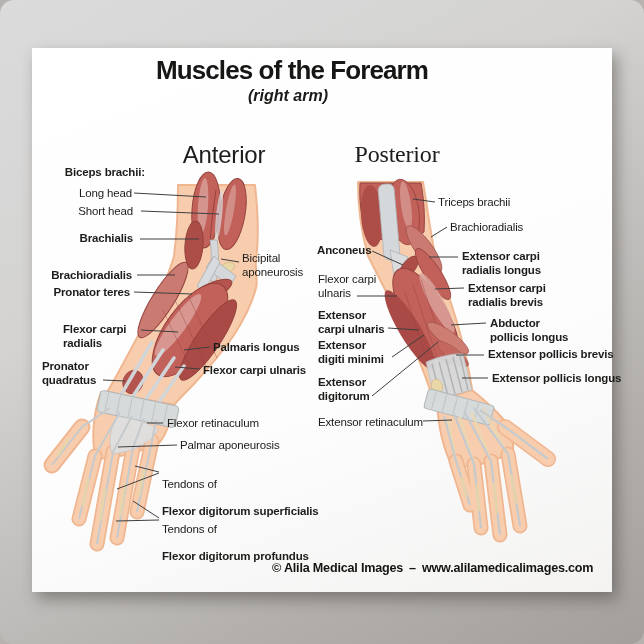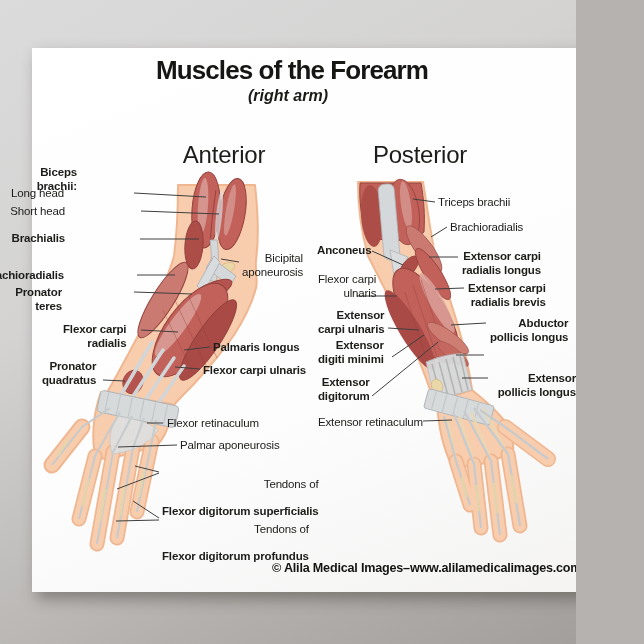--- a/index.html
+++ b/index.html
@@ -1,37 +1,37 @@
 <!DOCTYPE html>
 <html><head>
 <meta charset="utf-8">
 <style>
   html,body{margin:0;padding:0;background:#b5b2af;}
-  .stage{position:relative;width:576px;height:644px;overflow:hidden;
+  .stage{position:relative;width:644px;height:644px;overflow:hidden;
     background:linear-gradient(150deg,#dbdbdb 0%,#d4d3d2 35%,#b3b0ad 75%,#a39f9c 100%);
-    font-family:"Liberation Sans", sans-serif;}
+    font-family:"Liberation Sans", sans-serif;border-radius:14px;}
   .poster{position:absolute;left:32px;top:48px;width:580px;height:544px;
     background:linear-gradient(160deg,#ffffff 0%,#fdfdfd 60%,#f4f3f2 100%);
     box-shadow:5px 7px 14px rgba(60,55,50,.45);}
   .overlay{position:absolute;left:0;top:0;width:644px;height:644px;pointer-events:none;}
   .title{position:absolute;left:292px;top:55px;transform:translateX(-50%);
     font-size:26px;font-weight:700;letter-spacing:-0.9px;color:#161614;white-space:nowrap;}
   .subtitle{position:absolute;left:288px;top:87px;transform:translateX(-50%);
     font-size:16px;font-style:italic;font-weight:700;color:#1a1a18;white-space:nowrap;}
   .colhead{position:absolute;transform:translateX(-50%);font-size:24px;color:#1c1c1a;
     letter-spacing:-0.2px;white-space:nowrap;}
   .colhead.ant{left:224px;top:141px;}
-  .colhead.post{left:420px;top:141px;}
+  .colhead.post{left:397px;top:141px;font-family:Liberation Serif, serif;}
   .lb{position:absolute;font-size:11.5px;line-height:13.5px;color:#1c1c1a;
-    white-space:pre-line;letter-spacing:-0.15px;text-align:right;}
+    white-space:pre-line;letter-spacing:-0.15px;}
   .b{font-weight:700;}
   .ra{text-align:right;}
   .lb span{display:block;}
   .footer{position:absolute;left:272px;top:561px;font-size:12.6px;font-weight:700;
-    color:#141412;display:flex;letter-spacing:-0.2px;white-space:nowrap;}
+    color:#141412;display:flex;gap:6px;letter-spacing:-0.2px;white-space:nowrap;}
   .footer .url{}
   svg .muscle{stroke:#93423d;stroke-width:1;}
 </style>
 </head>
 <body>
 
 <div class="stage">
   <div class="poster"></div>
 
   <svg class="overlay" viewBox="0 0 644 644">
@@ -273,20 +273,21 @@
   <div class="lb" style="left:318px;top:416px;">Extensor retinaculum</div>
 
   <div class="lb" style="left:438px;top:196px;">Triceps brachii</div>
   <div class="lb" style="left:450px;top:221px;">Brachioradialis</div>
   <div class="lb b" style="left:462px;top:250px;">Extensor carpi
 radialis longus</div>
   <div class="lb b" style="left:468px;top:282px;">Extensor carpi
 radialis brevis</div>
   <div class="lb b" style="left:490px;top:317px;">Abductor
 pollicis longus</div>
+  <div class="lb b" style="left:488px;top:348px;">Extensor pollicis brevis</div>
   <div class="lb b" style="left:492px;top:372px;">Extensor pollicis longus</div>
 
   <div class="footer">
     <span>© Alila Medical Images</span>
     <span>–</span>
     <span class="url">www.alilamedicalimages.com</span>
   </div>
 </div>
 
 </body></html>

